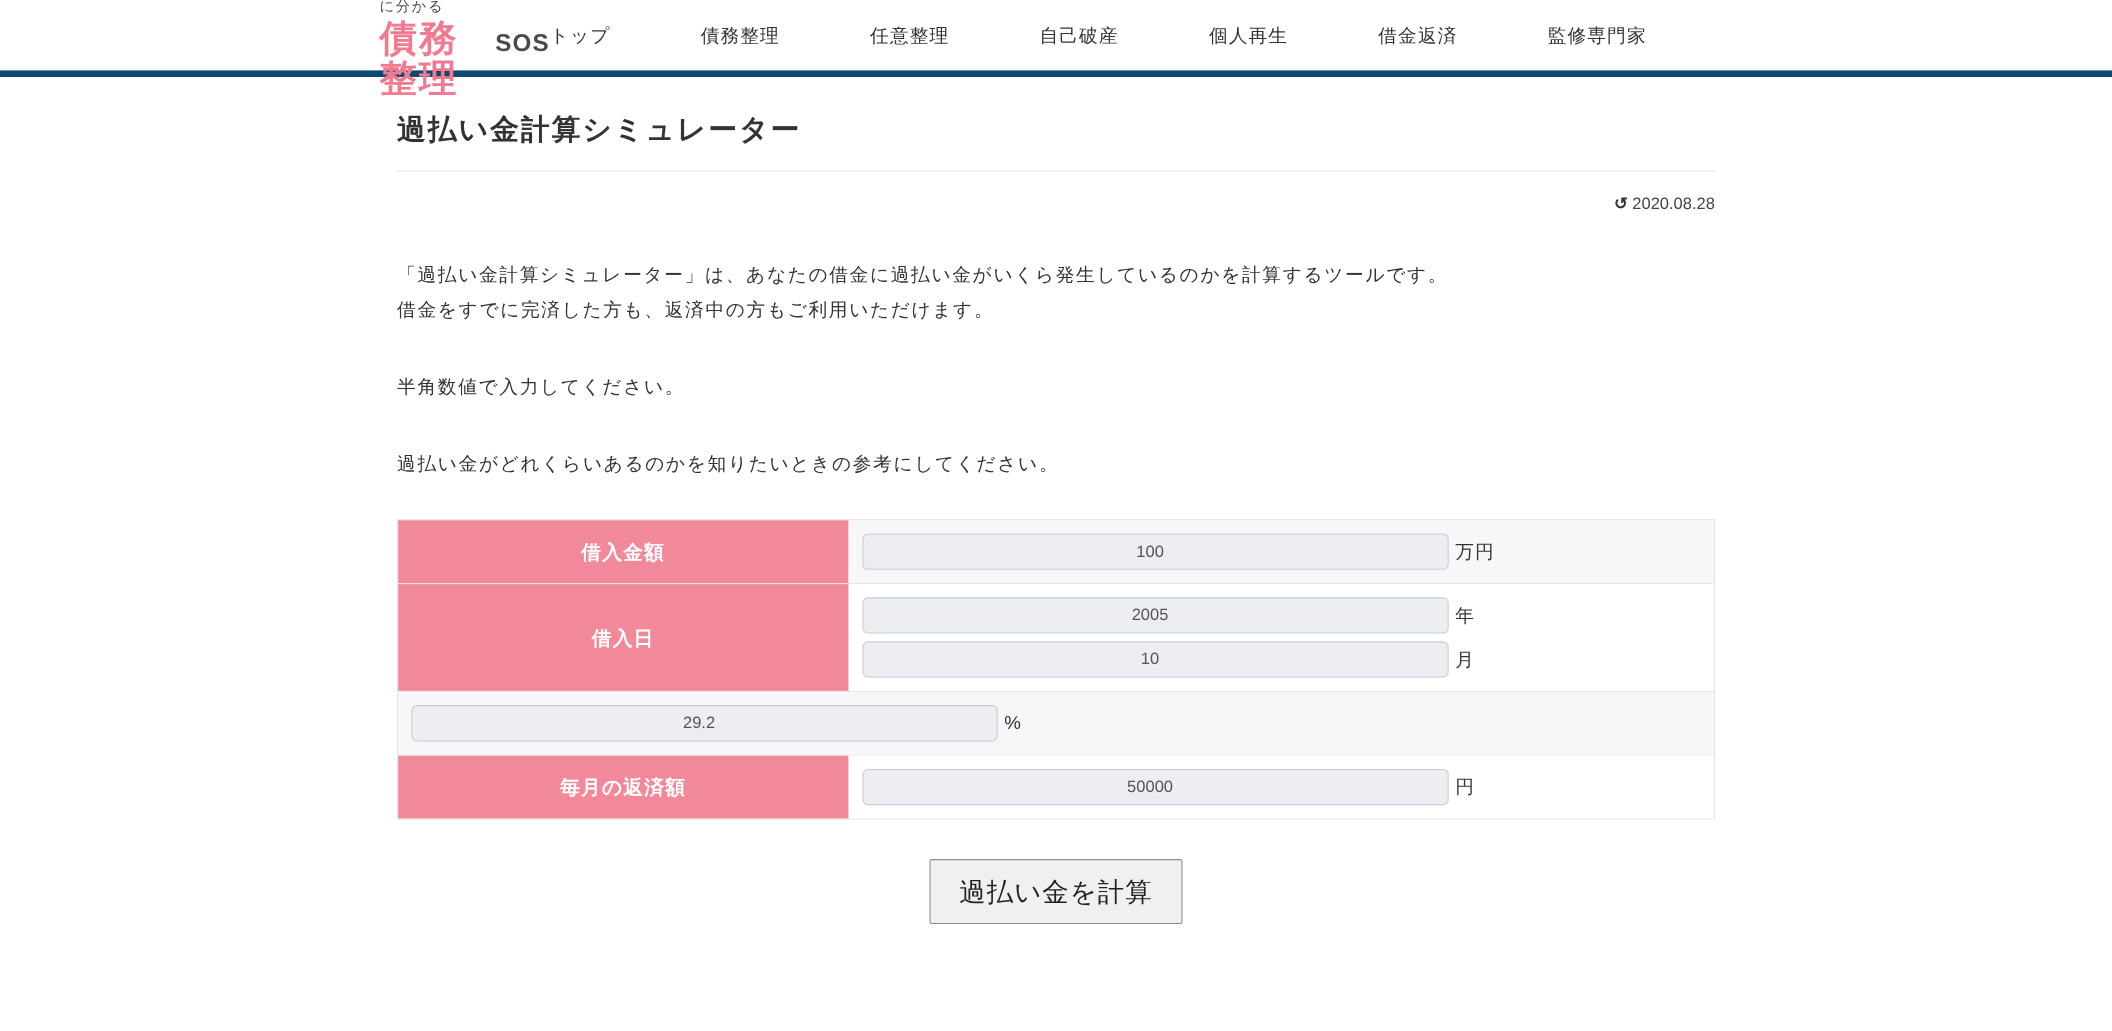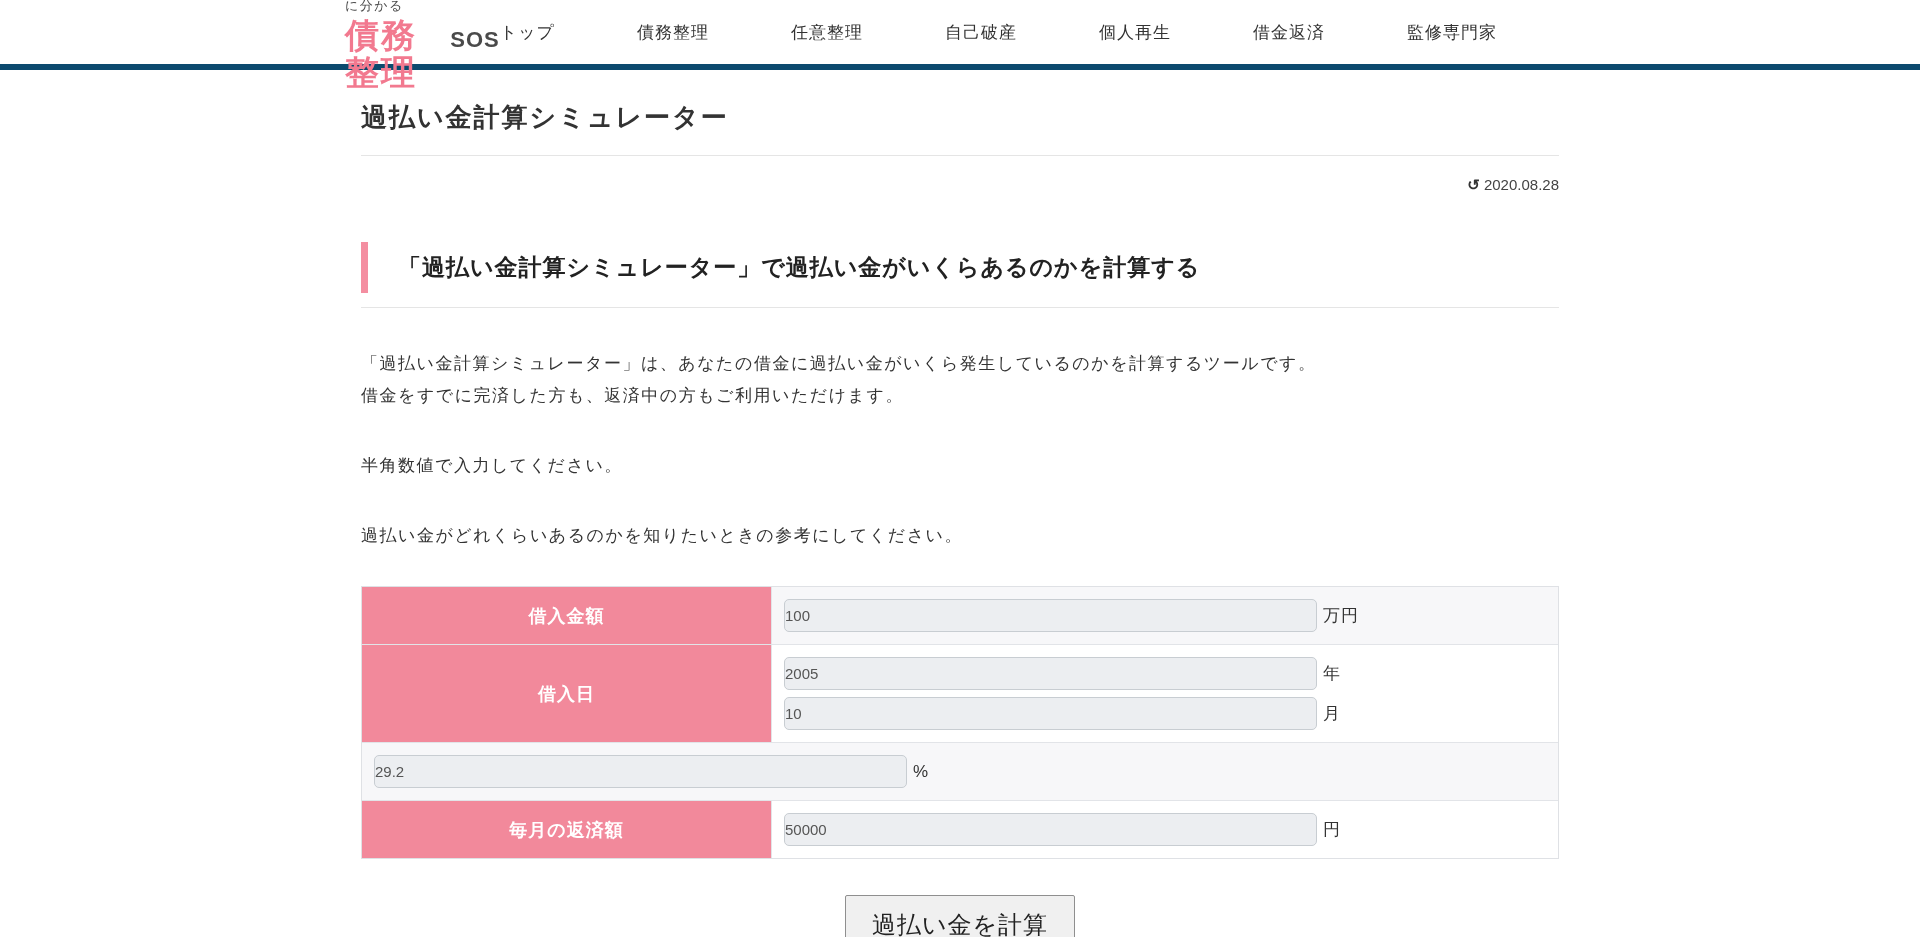--- a/index.html
+++ b/index.html
@@ -146,21 +146,21 @@
     background: #fff;
   }
   .sim-row.striped .sim-td { background: #f7f7f9; }
   .field-line { display: flex; align-items: center; }
   .sim-input {
     width: 533px;
     height: 33px;
     background: #eceef1;
     border: 1px solid #c8cdd2;
     border-radius: 5px;
-    text-align: left;
+    text-align: center;
     padding-right: 10px;
     font-size: 15px;
     color: #555;
     font-family: "Liberation Sans", sans-serif;
   }
   .field-suffix {
     font-size: 17px;
     color: #333;
     margin-left: 6px;
     letter-spacing: 1px;
@@ -209,23 +209,20 @@
 </header>
 
 <main class="main-container">
 
   <h1 class="page-title">過払い金計算シミュレーター</h1>
 
   <div class="meta-row">
     <span class="history-icon">↺</span><span>2020.08.28</span>
   </div>
 
-  <div class="section-heading-wrap">
-    <h2 class="section-heading">「過払い金計算シミュレーター」で過払い金がいくらあるのかを計算する</h2>
-  </div>
 
   <div class="body-text para-group">
     <div>「過払い金計算シミュレーター」は、あなたの借金に過払い金がいくら発生しているのかを計算するツールです。</div>
     <div>借金をすでに完済した方も、返済中の方もご利用いただけます。</div>
   </div>
 
   <p class="body-text para-single">半角数値で入力してください。</p>
 
   <p class="body-text para-single">過払い金がどれくらいあるのかを知りたいときの参考にしてください。</p>
 

